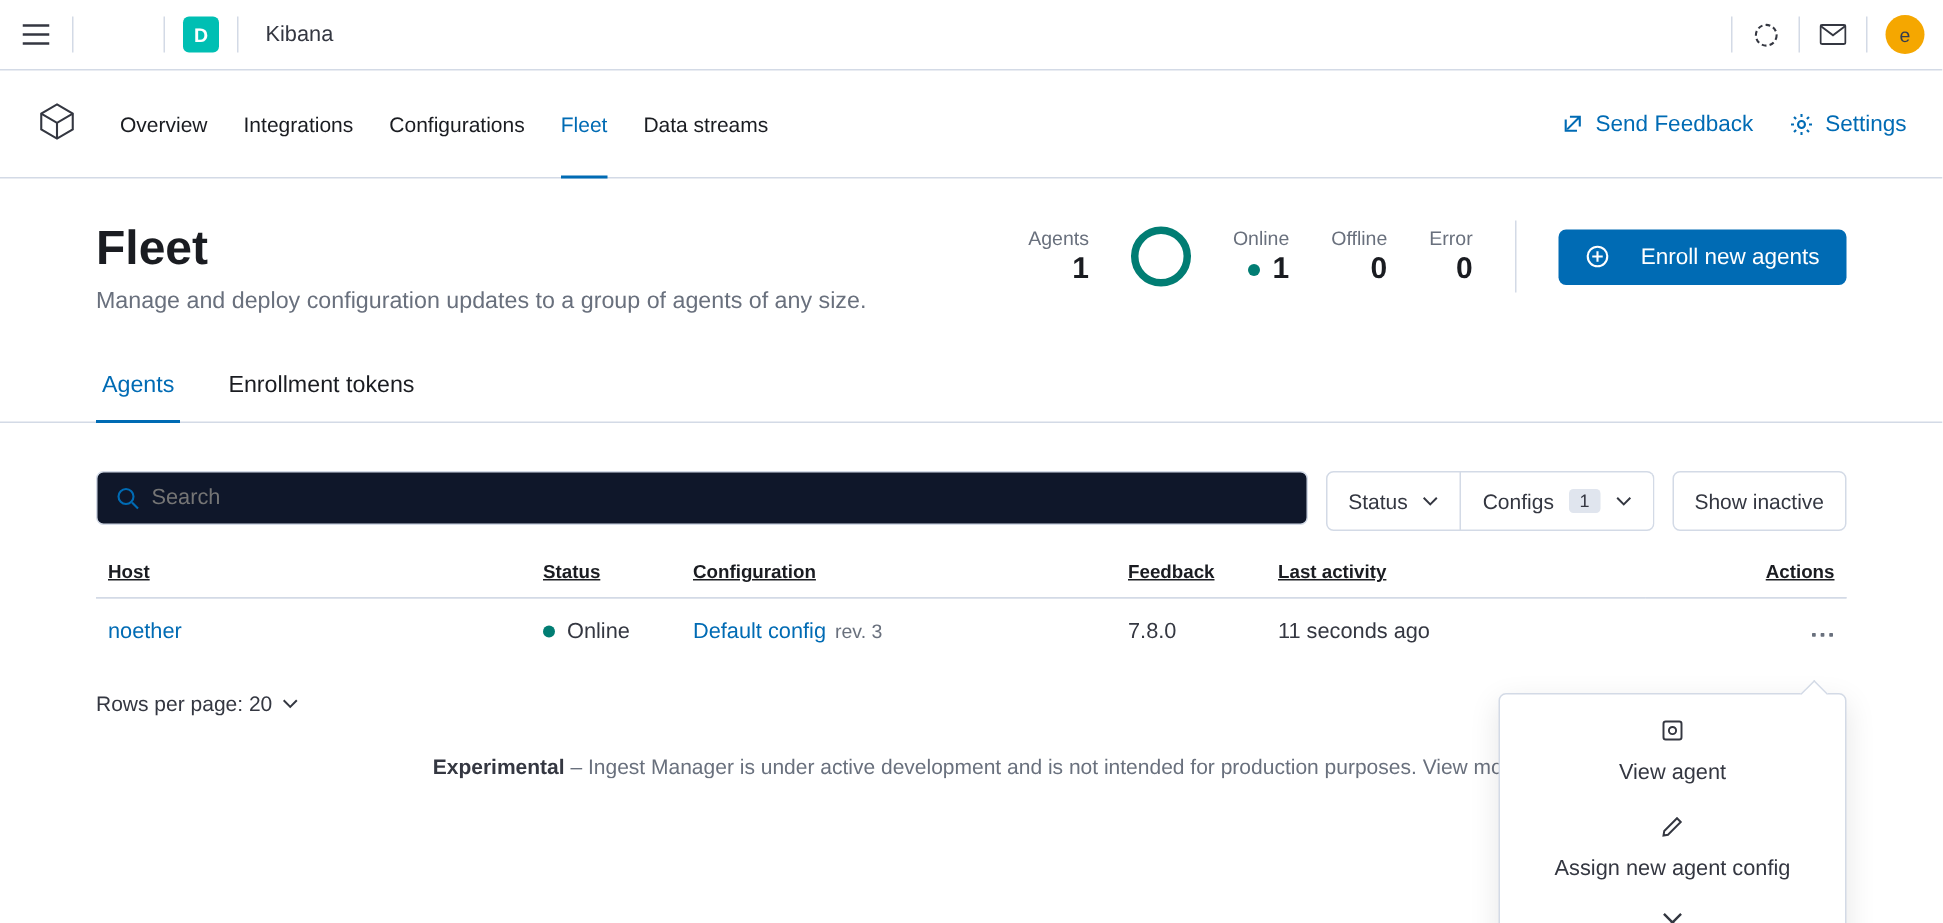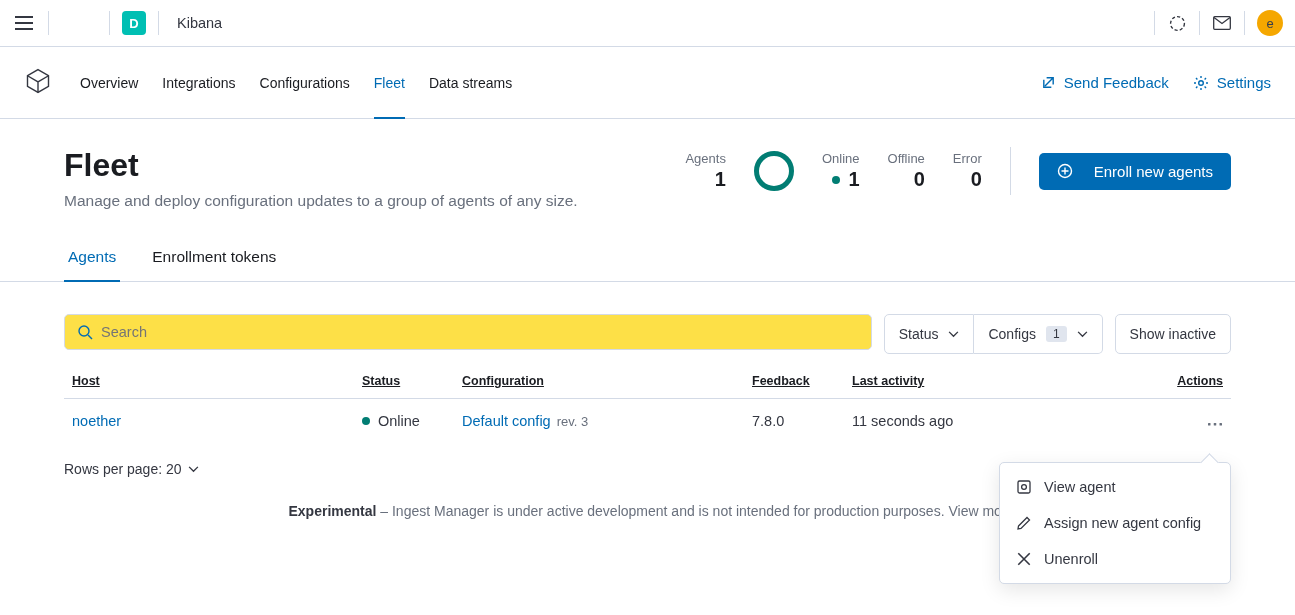--- a/index.html
+++ b/index.html
@@ -73,21 +73,21 @@
   
   .sub-tabs { display: flex; gap: 28px; border-bottom: 1px solid #d3dae6; margin: 0 -64px; padding: 0 64px;}
   .sub-tab { font-size: 15.5px; font-weight: 500; color: #1a1c21; padding: 8px 4px 14px 4px; cursor: pointer; }
   .sub-tab.active { color: #006bb4; border-bottom: 2px solid #006bb4; margin-bottom:-1px;}
 
   
   .toolbar { display: flex; gap: 12px; margin-top: 32px; }
   .search-box {
     flex: 1; display: flex; align-items: center;
     border: 1px solid #d3dae6; border-radius: 5px; height: 36px;
-    padding: 16px 12px; background:#fde047;
+    padding: 16px 12px; background:#0f172a;
   }
   .search-box input { border: none; outline: none; flex: 1; font-size: 14.5px; background: transparent; color:#69707d; margin-left:8px;}
   .filter-btn {
     display: flex; align-items: center; gap: 10px;
     border: 1px solid #d3dae6; border-radius: 5px; height: 40px;
     padding: 0 14px; cursor: pointer; font-size: 14px; background:#fff;
   }
   .filter-group { display:flex; }
   .filter-group .filter-btn:first-child { border-top-right-radius:0; border-bottom-right-radius:0;}
   .filter-group .filter-btn:last-child { border-top-left-radius:0; border-bottom-left-radius:0; border-left:0;}
@@ -121,21 +121,21 @@
     border: 1px solid #d3dae6;
     border-radius: 5px;
     box-shadow: 0 6px 20px rgba(0,0,0,0.1);
     padding: 6px 0;
   }
   .context-menu::before{
     content:""; position:absolute; top:-7px; right:14px;
     width:12px; height:12px; background:#fff; border-left:1px solid #d3dae6; border-top:1px solid #d3dae6;
     transform: rotate(45deg);
   }
-  .menu-item { display:flex; align-items:center; gap:12px; padding:10px 16px; cursor:pointer; font-size:14.5px;}
+  .menu-item { display:flex; align-items:center; gap:12px; padding:10px 16px; cursor:pointer; font-size:14.5px;flex-direction:column;}
   .menu-icon { width:16px; height:16px; color:#343741;}
 
   svg { display:block; }
 </style>
 </head>
 <body>
 
 <div class="top-bar">
   <div class="left">
     <div class="menu-btn">

